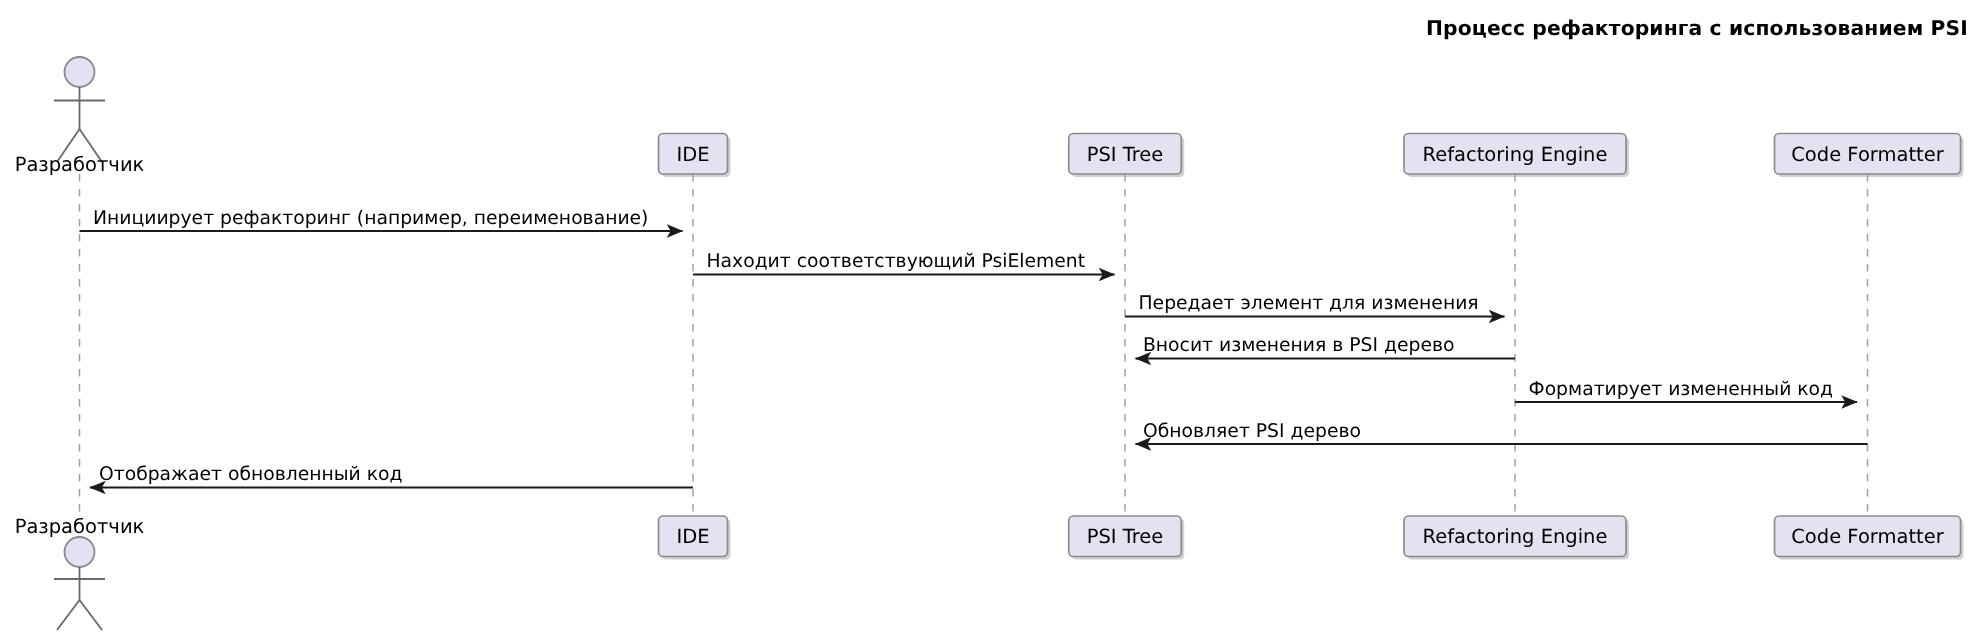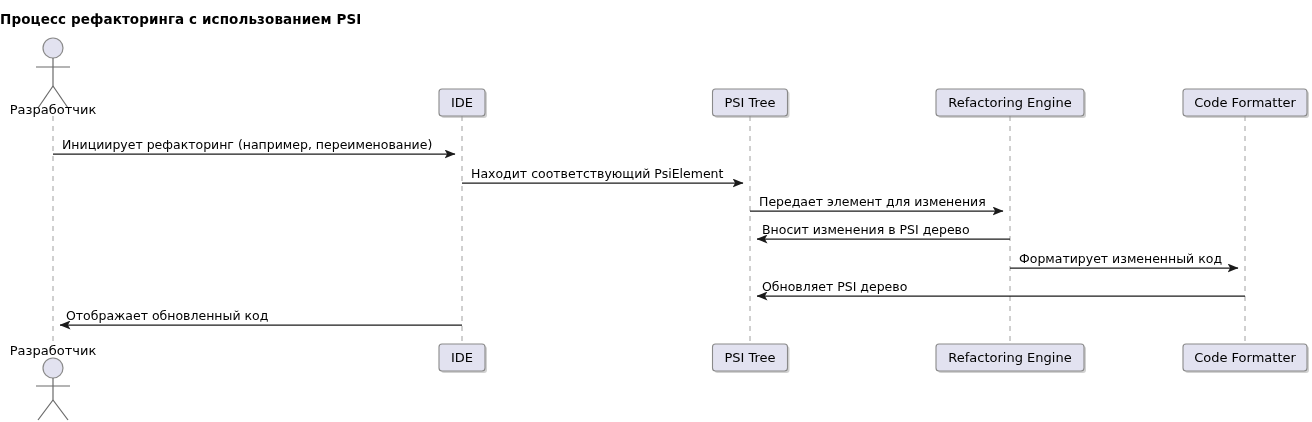--- a/index.html
+++ b/index.html
@@ -15,21 +15,21 @@
     width: 1312px;
     height: 422px;
     background: #ffffff;
     overflow: hidden;
   }
   .diagram-title {
     position: absolute;
     left: 0;
     top: 11px;
     width: 1312px;
-    text-align: left;
+    text-align: right;
     font-size: 13.5px;
     font-weight: bold;
     color: #000000;
     letter-spacing: 0.1px;
   }
   svg.diagram-canvas {
     position: absolute;
     left: 0;
     top: 0;
     width: 1312px;

